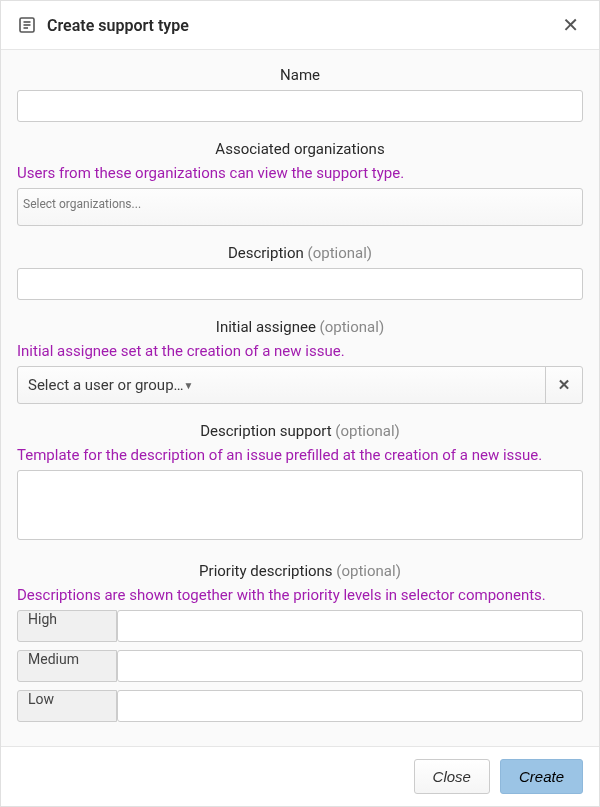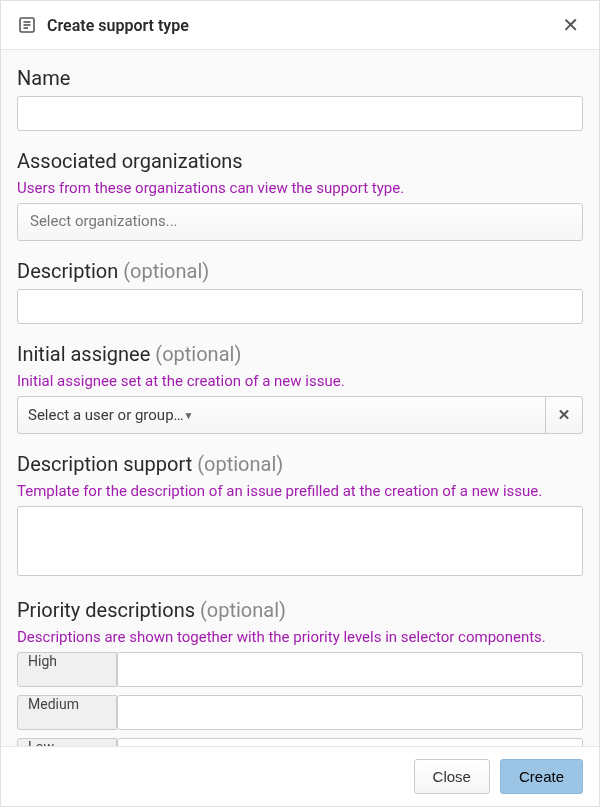--- a/index.html
+++ b/index.html
@@ -43,39 +43,40 @@
     .modal-body {
       padding: 16px;
       background: #fafafa;
       flex: 1;
       overflow-y: auto;
     }
     .field {
       margin-bottom: 18px;
     }
     .label {
-      font-size: 20px;
+      font-size: 15px;
       color: #2a2a2a;
       margin-bottom: 6px;
       display: block;
+      text-align: center;
     }
     .label .optional {
       color: #888;
     }
     .hint {
       font-size: 15px;
       color: #a21caf;
       margin-bottom: 6px;
     }
     input[type="text"], .text-input, .select-box {
       width: 100%;
       border: 1px solid #ccc;
       border-radius: 3px;
-      padding: 8px 12px;
-      font-size: 15px;
+      padding: 8px 5px;
+      font-size: 12px;
       background: #fff;
       color: #333;
     }
     textarea.text-input {
       height: 70px;
       resize: none;
       font-family: inherit;
     }
     .select-box {
       background: linear-gradient(#fdfdfd,#f6f6f6);
@@ -149,20 +150,21 @@
       gap: 10px;
     }
     .btn {
       padding: 8px 18px;
       border: 1px solid #ccc;
       border-radius: 3px;
       font-size: 15px;
       cursor: pointer;
       background: linear-gradient(#fff,#f5f5f5);
       color: #333;
+      font-style: italic;
     }
     .btn-primary {
       background: #9bc4e5;
       border-color: #8eb8db;
       color: #000000;
     }
     .header-icon {
       display: inline-flex;
     }
   </style>

